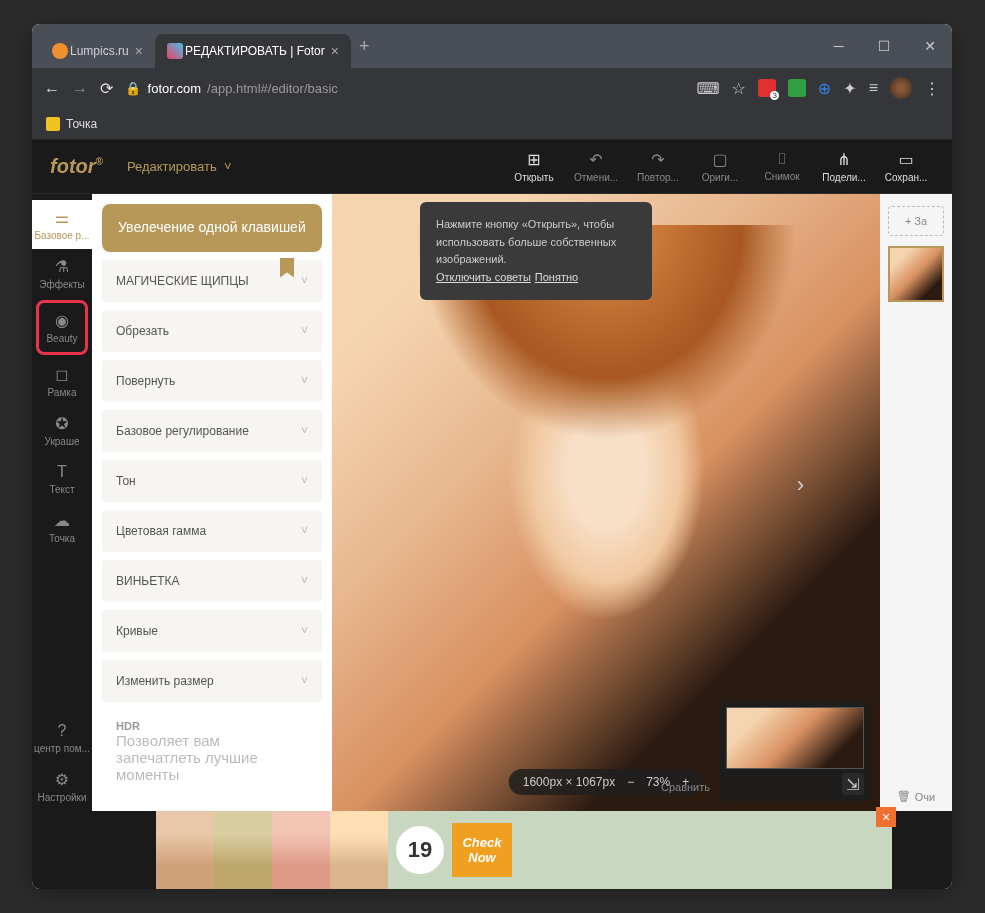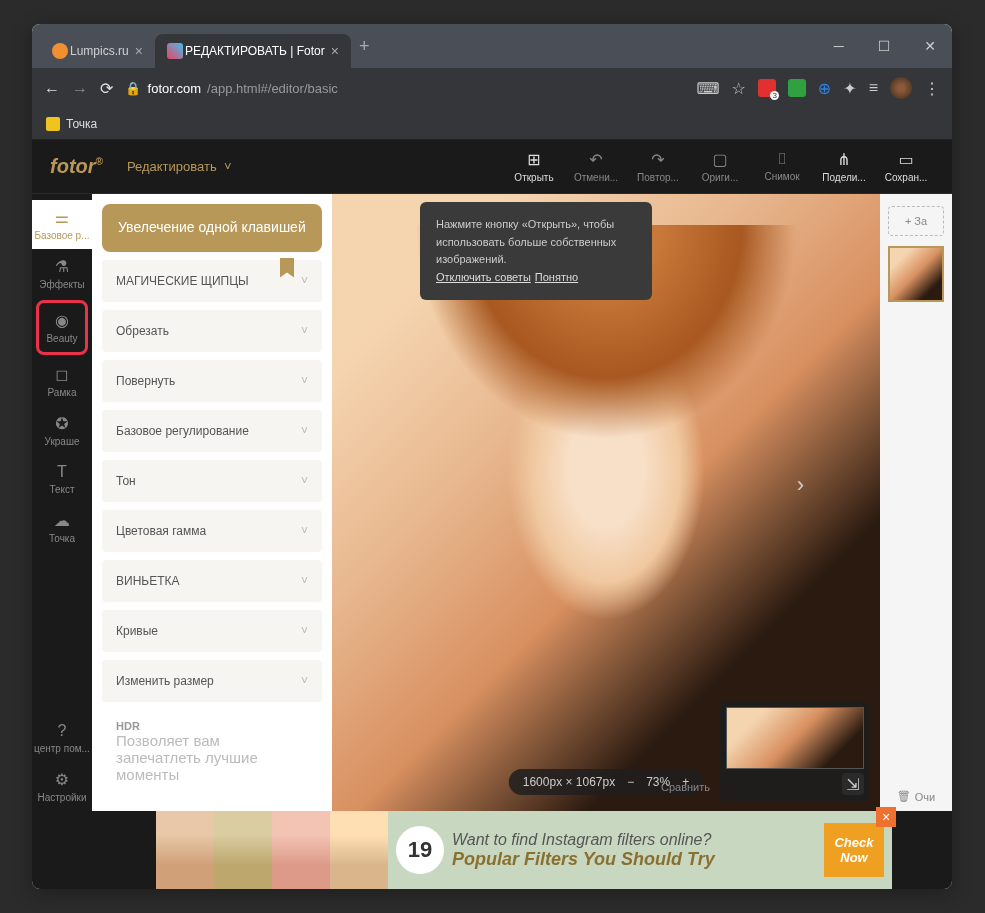--- a/index.html
+++ b/index.html
@@ -290,24 +290,20 @@
     </div>
 
     <div class="ad-banner">
       <div class="ad-imgs">
         <div class="ad-face"></div>
           <div class="ad-face" style="filter:hue-rotate(20deg)"></div>
           <div class="ad-face" style="filter:hue-rotate(-20deg)"></div>
           <div class="ad-face" style="filter:sepia(0.5)"></div>
       </div>
       <div class="ad-num">19</div>
-      <div class="ad-text">
-        <div class="l1">Want to find Instagram filters online?</div>
-        <div class="l2">Popular Filters You Should Try</div>
-      </div>
       <div class="ad-cta">
           <span>Check</span>
           <span>Now</span>
         </div>
       <div class="ad-close">×</div>
     </div>
   </div>
 </div>
 
 </body></html>

